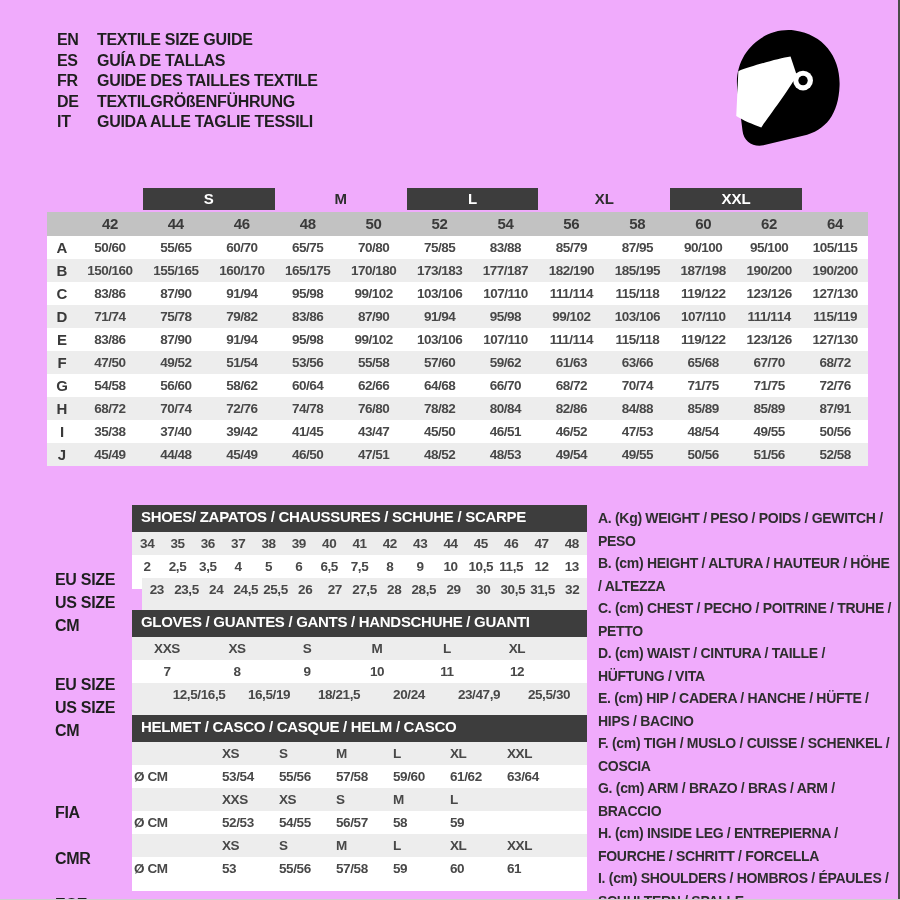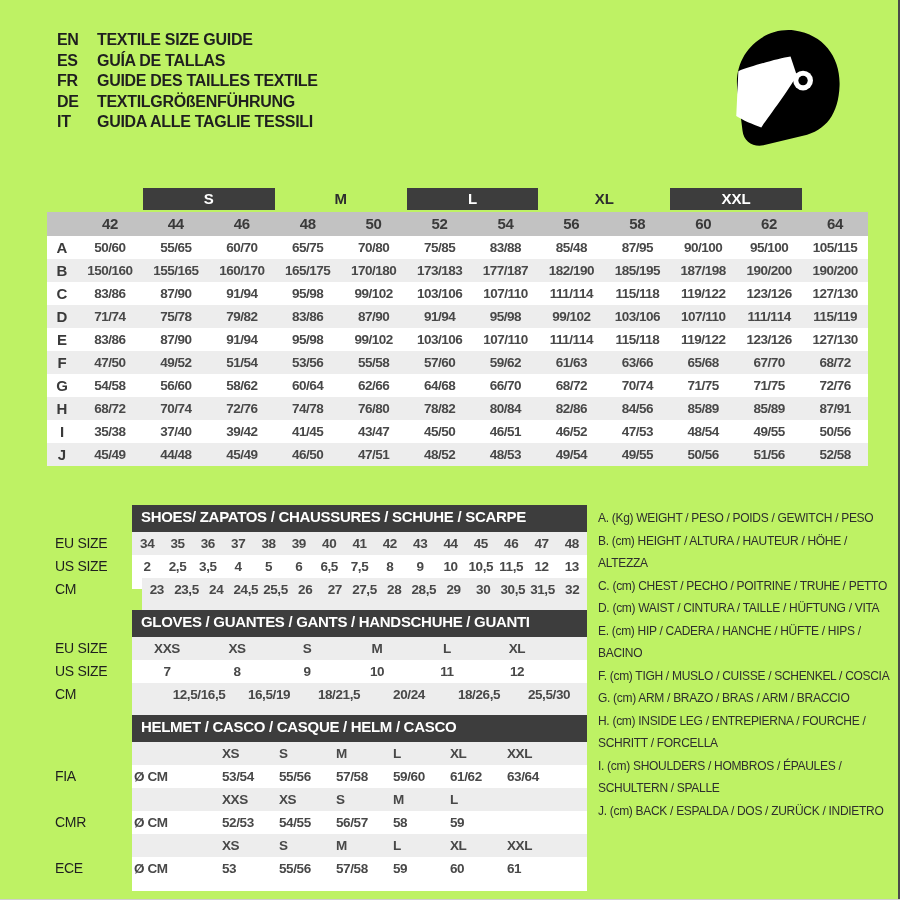--- a/index.html
+++ b/index.html
@@ -4,21 +4,21 @@
 <style>
   * { margin:0; padding:0; box-sizing:border-box; }
   html,body { background:#fff; }
   body {
     width:900px; height:900px;
     font-family:"Liberation Sans", sans-serif;
     color:#3a3a3a;
     position:relative;
     overflow:hidden;
   }
-  .page { position:absolute; inset:0; background:#bef264; }
+  .page { position:absolute; inset:0; background:#f0abfc; }
   .right-edge { position:absolute; right:0; top:0; width:2px; height:900px; background:#4a4a4a; }
   .bottom-edge { position:absolute; left:0; bottom:0; width:900px; height:1px; background:#cfcfcf; }
 
   
   .lang-list { position:absolute; top:30px; left:57px; }
   .lang-row { display:flex; font-weight:bold; font-size:16px; line-height:20.5px; color:#1f1f1f; letter-spacing:-0.3px; }
   .lang-code { width:40px; }
 
   
   .helmet-icon { position:absolute; top:26px; right:50px; width:120px; height:130px; }
@@ -37,29 +37,29 @@
   .val-cell { font-weight:bold; font-size:13.5px; line-height:23px; text-align:center; color:#484848; letter-spacing:-0.5px; white-space:nowrap; }
 
   
   .lower { position:absolute; top:505px; left:55px; width:838px; display:flex; align-items:flex-start; }
   .left-col { width:532px; flex:none; }
   .gap { height:9px; }
 
   .sub-title-row { display:grid; grid-template-columns:77px 1fr; height:27px; }
   .title-bar { background:#3d3d3d; color:#fff; font-weight:bold; font-size:15px; line-height:23px; padding-left:9px; letter-spacing:-0.3px; white-space:nowrap; }
   .sub-row { display:grid; grid-template-columns:77px 1fr; height:23px; }
-  .side-label { font-weight:normal; font-size:14px; line-height:23px; color:#1f1f1f; letter-spacing:-0.3px; }
+  .side-label { font-weight:bold; font-size:16px; line-height:23px; color:#1f1f1f; letter-spacing:-0.3px;margin-top:36px; }
   .inner { display:grid; height:34px; background:#fff; }
   .inner.stripe { background:#ededed; }
   .cell { font-weight:bold; font-size:13.5px; line-height:23px; text-align:center; color:#484848; letter-spacing:-0.4px; white-space:nowrap; }
   .cell.left { text-align:left; padding-left:2px; }
 
   
   .legend { margin-left:11px; width:295px; padding-top:2px; }
-  .legend-item { font-weight:normal; font-size:12px; line-height:22.5px; color:#2e2e2e; letter-spacing:-0.3px; }
+  .legend-item { font-weight:bold; font-size:14px; line-height:22.5px; color:#2e2e2e; letter-spacing:-0.3px; }
 </style>
 </head>
 <body>
 
 <div class="page">
 
   <div class="lang-list">
       <div class="lang-row">
         <div class="lang-code">EN</div>
         <div class="lang-text">TEXTILE SIZE GUIDE</div>
@@ -114,21 +114,21 @@
       </div>
       <div class="grid13 data-row">
         <div class="lbl-cell">A</div>
         <div class="val-cell">50/60</div>
         <div class="val-cell">55/65</div>
         <div class="val-cell">60/70</div>
         <div class="val-cell">65/75</div>
         <div class="val-cell">70/80</div>
         <div class="val-cell">75/85</div>
         <div class="val-cell">83/88</div>
-        <div class="val-cell">85/48</div>
+        <div class="val-cell">85/79</div>
         <div class="val-cell">87/95</div>
         <div class="val-cell">90/100</div>
         <div class="val-cell">95/100</div>
         <div class="val-cell">105/115</div>
       </div>
       <div class="grid13 data-row stripe">
         <div class="lbl-cell">B</div>
         <div class="val-cell">150/160</div>
         <div class="val-cell">155/165</div>
         <div class="val-cell">160/170</div>
@@ -220,21 +220,21 @@
       <div class="grid13 data-row stripe">
         <div class="lbl-cell">H</div>
         <div class="val-cell">68/72</div>
         <div class="val-cell">70/74</div>
         <div class="val-cell">72/76</div>
         <div class="val-cell">74/78</div>
         <div class="val-cell">76/80</div>
         <div class="val-cell">78/82</div>
         <div class="val-cell">80/84</div>
         <div class="val-cell">82/86</div>
-        <div class="val-cell">84/56</div>
+        <div class="val-cell">84/88</div>
         <div class="val-cell">85/89</div>
         <div class="val-cell">85/89</div>
         <div class="val-cell">87/91</div>
       </div>
       <div class="grid13 data-row">
         <div class="lbl-cell">I</div>
         <div class="val-cell">35/38</div>
         <div class="val-cell">37/40</div>
         <div class="val-cell">39/42</div>
         <div class="val-cell">41/45</div>
@@ -362,21 +362,21 @@
               <div class="cell"></div>
             </div>
           </div>
           <div class="sub-row">
             <div class="side-label">CM</div>
             <div class="inner stripe" style="grid-template-columns: repeat(6, 70px) 1fr; padding-left: 32px;">
               <div class="cell">12,5/16,5</div>
               <div class="cell">16,5/19</div>
               <div class="cell">18/21,5</div>
               <div class="cell">20/24</div>
-              <div class="cell">18/26,5</div>
+              <div class="cell">23/47,9</div>
               <div class="cell">25,5/30</div>
               <div class="cell"></div>
             </div>
           </div>
         </div>
       <div class="gap"></div>
       <div>
           <div class="sub-title-row">
             <div class="side-label"></div>
             <div class="title-bar">HELMET / CASCO / CASQUE / HELM / CASCO</div>

